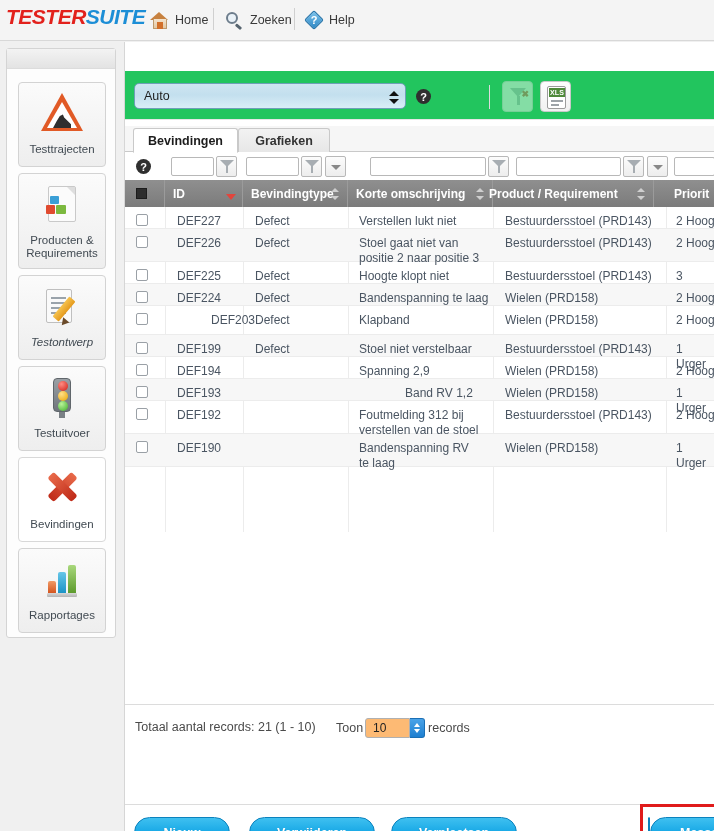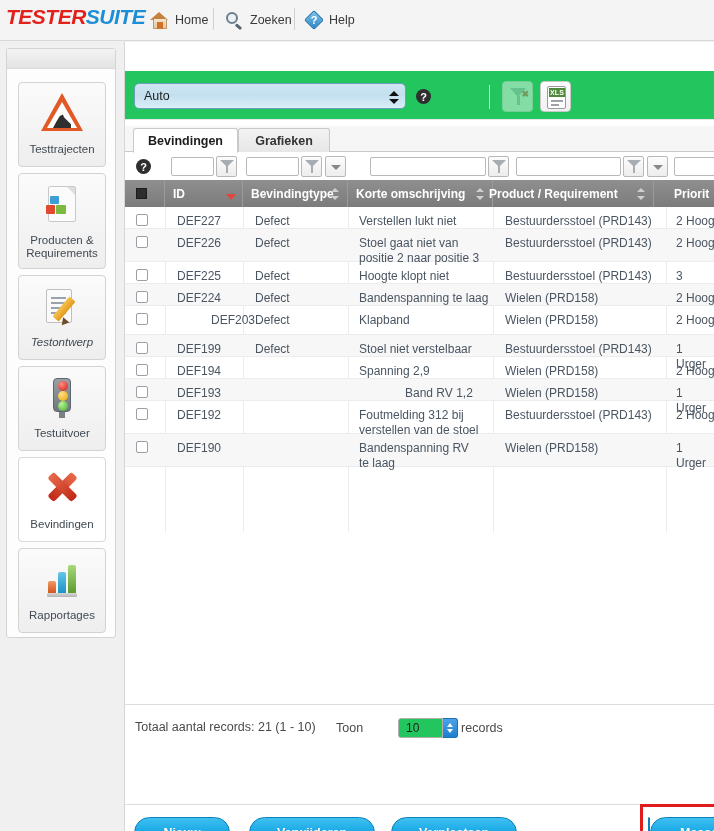--- a/index.html
+++ b/index.html
@@ -289,21 +289,21 @@
   .vdiv { position: absolute; top: 0; width: 1px; background: #ececec; }
   .cb { position: absolute; left: 11px; top: 7px; width: 12px; height: 12px;
     border: 1px solid #9aa0a6; border-radius: 2px; background: #fff; }
 
   
   #footsep { position: absolute; left: 0; top: 662px; width: 590px; height: 1px; background: #dcdcdc; }
   #footinfo { position: absolute; left: 10px; top: 678px; font-size: 12.5px; color: #4a4a4a; }
   #toonwrap { position: absolute; left: 211px; top: 676px; display: flex; align-items: center; gap: 0px;
     font-size: 12.5px; color: #4a4a4a; }
   #toonbox { width: 45px; height: 20px; border: 1px solid #b0b0b0; border-radius: 3px 0 0 3px;
-    background: #22c55e; font-size: 12px; color: #222; display: flex; align-items: center; padding-left: 7px; margin-left: 33px; }
+    background: #fdba74; font-size: 12px; color: #222; display: flex; align-items: center; padding-left: 7px; }
   #toonspin { width: 15px; height: 20px; background: linear-gradient(#4aa3e8,#1e7fd0);
     border: 1px solid #1a6fb5; border-left: none; border-radius: 0 3px 3px 0;
     display: flex; flex-direction: column; align-items: center; justify-content: center; gap: 2px; }
   .spin-u { width: 0; height: 0; border-left: 3.5px solid transparent;
     border-right: 3.5px solid transparent; border-bottom: 4px solid #fff; }
   .spin-d { width: 0; height: 0; border-left: 3.5px solid transparent;
     border-right: 3.5px solid transparent; border-top: 4px solid #fff; }
 
   #btnsep { position: absolute; left: 0; top: 762px; width: 590px; height: 1px; background: #dcdcdc; }
   #btnbar { position: absolute; left: 0; top: 763px; width: 590px; height: 55px; background: #fff; }

